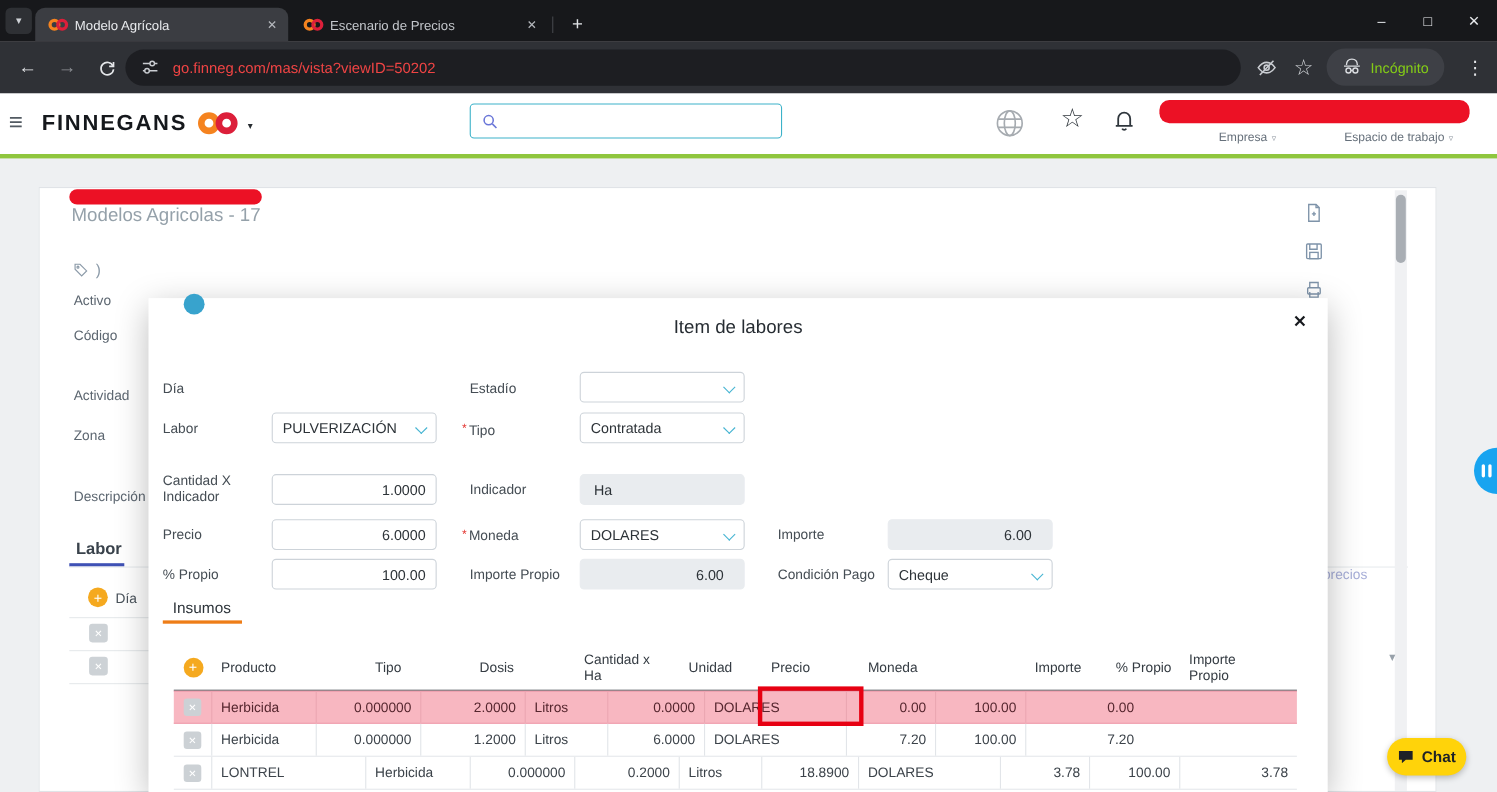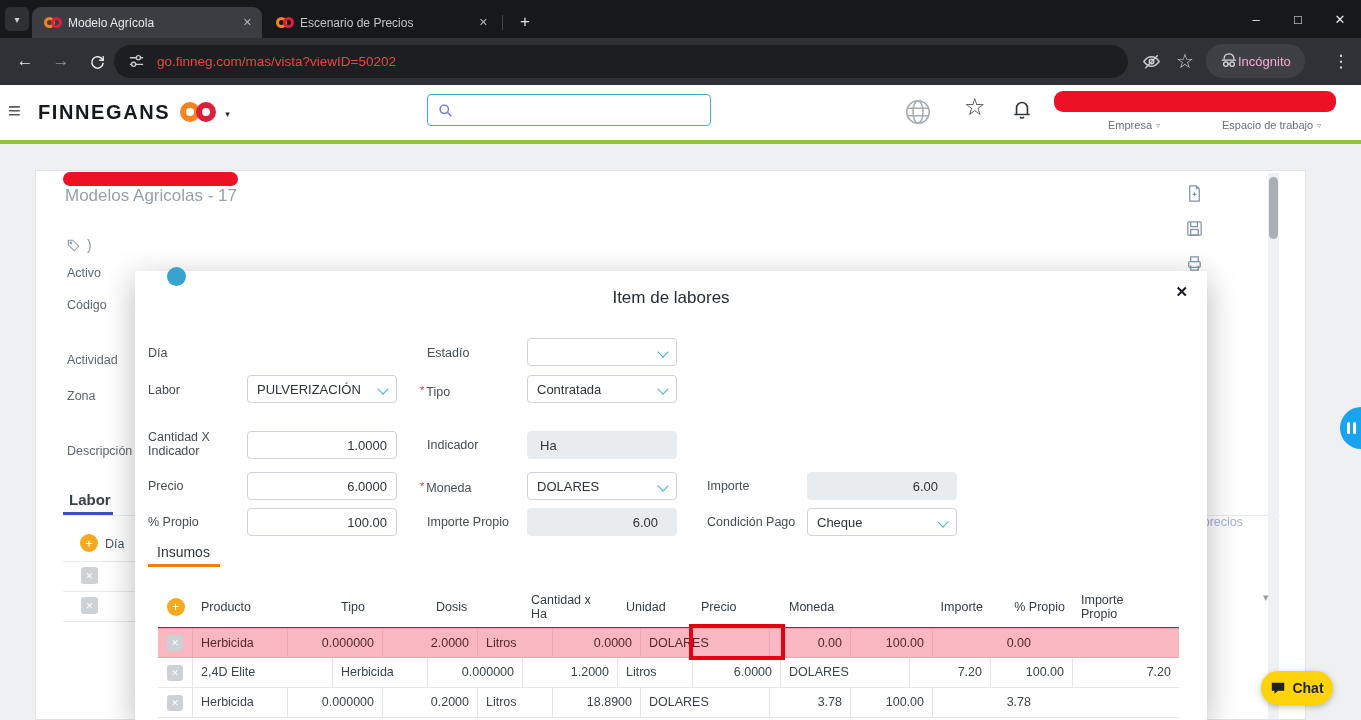--- a/index.html
+++ b/index.html
@@ -38,21 +38,21 @@
 
   
   .browserbar{position:absolute;left:0;top:38px;width:100%;height:47px;background:#2f3136;}
   .navbtn{position:absolute;top:8px;width:30px;height:30px;display:flex;align-items:center;justify-content:center;
           font-size:17px;color:#e4e6e9;border-radius:50%;}
   .navbtn.dim{color:#8f9297;}
   .urlbar{position:absolute;left:114px;top:7px;width:1014px;height:33px;background:#1d1e22;border-radius:17px;
           display:flex;align-items:center;}
   .urltext{margin-left:12px;font-size:13.5px;color:#ef4444;}
   .incog{position:absolute;left:1206px;top:6px;height:34px;border-radius:17px;background:#3e4046;
-         display:flex;align-items:center;padding:0 14px;color:#f9a8d4;font-size:13px;}
+         display:flex;align-items:center;gap:8px;padding:0 14px;color:#84cc16;font-size:13px;}
   .chromeglyph{color:#cfd2d6;}
 
   
   .appheader{position:absolute;left:0;top:85px;width:100%;height:55px;background:#ffffff;}
   .hamb{position:absolute;left:8px;top:12px;font-size:22px;color:#525a62;line-height:28px;}
   .brandwrap{position:absolute;left:38px;top:12px;height:30px;display:flex;align-items:center;}
   .brand{font-size:20px;font-weight:700;letter-spacing:1.6px;color:#15181c;}
   .brand-caret{font-size:9px;color:#272c31;margin-left:7px;margin-top:4px;}
   .search{position:absolute;left:427px;top:9px;width:284px;height:32px;border:1.5px solid #3cb2c9;border-radius:4px;
           display:flex;align-items:center;background:#fff;box-sizing:border-box;}
@@ -465,38 +465,38 @@
         <div class="td cpct num">100.00</div>
         <div class="td cipr num">0.00</div>
       </div>
 
       <div class="trow">
         <div class="td cx">
             <span class="xgray">
               <span>✕</span>
             </span>
           </div>
-        <div class="td cprod">2,4D Elite</div>
         <div class="td ctipo">Herbicida</div>
         <div class="td cdosis num">0.000000</div>
         <div class="td ccant num">1.2000</div>
         <div class="td cuni">Litros</div>
         <div class="td cpre num">6.0000</div>
         <div class="td cmon">DOLARES</div>
         <div class="td cimp num">7.20</div>
         <div class="td cpct num">100.00</div>
         <div class="td cipr num">7.20</div>
       </div>
 
       <div class="trow">
         <div class="td cx">
             <span class="xgray">
               <span>✕</span>
             </span>
           </div>
+        <div class="td cprod">LONTREL</div>
         <div class="td ctipo">Herbicida</div>
         <div class="td cdosis num">0.000000</div>
         <div class="td ccant num">0.2000</div>
         <div class="td cuni">Litros</div>
         <div class="td cpre num">18.8900</div>
         <div class="td cmon">DOLARES</div>
         <div class="td cimp num">3.78</div>
         <div class="td cpct num">100.00</div>
         <div class="td cipr num">3.78</div>
       </div>

